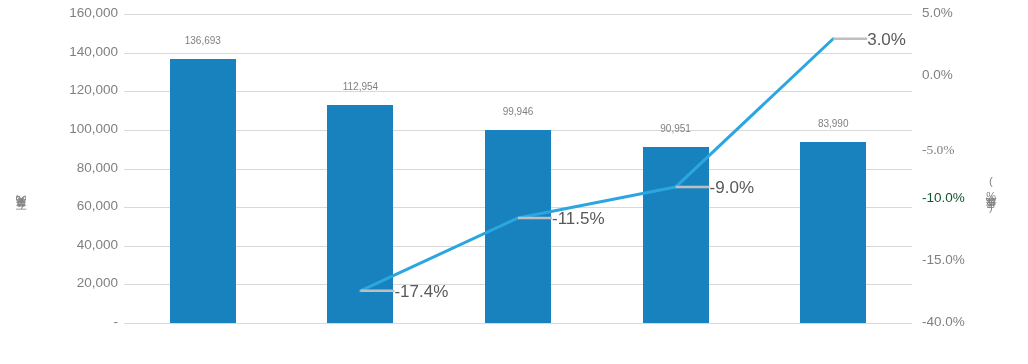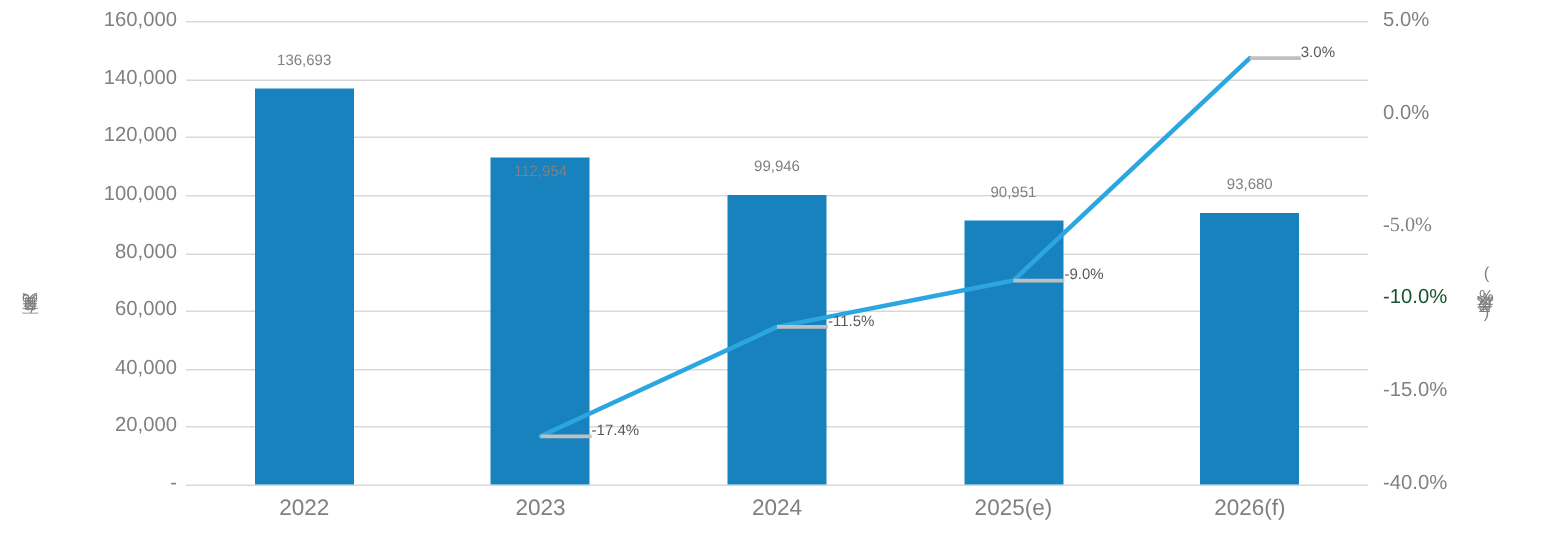--- a/index.html
+++ b/index.html
@@ -105,21 +105,21 @@
     position: absolute;
     left: 0;
     top: 0;
     width: 788px;
     height: 309px;
     overflow: visible;
   }
   .pct-label {
     position: absolute;
     color: #595959;
-    font-size: 10px;
+    font-size: 17px;
     white-space: nowrap;
   }
 
   
   #x-labels {
     position: absolute;
     left: 124px;
     top: 330px;
     width: 788px;
     height: 28px;
@@ -172,44 +172,37 @@
         <div class="gridline" style="top: 154.5px; background: rgb(217, 217, 217);"></div>
         <div class="gridline" style="top: 115.875px; background: rgb(217, 217, 217);"></div>
         <div class="gridline" style="top: 77.25px; background: rgb(217, 217, 217);"></div>
         <div class="gridline" style="top: 38.625px; background: rgb(217, 217, 217);"></div>
         <div class="gridline" style="top: 0px; background: rgb(217, 217, 217);"></div>
       </div>
     <div id="bar-layer">
         <div class="bar" style="left: 45.704px; width: 66.192px; height: 263.988px; background: rgb(24, 130, 190);"></div>
         <div class="bar-label" style="left: 78.8px; top: 21.0116px; color: rgb(128, 128, 128);">136,693</div>
         <div class="bar" style="left: 203.304px; width: 66.192px; height: 218.142px; background: rgb(24, 130, 190);"></div>
-        <div class="bar-label" style="left: 236.4px; top: 66.8576px; color: rgb(128, 128, 128); margin-top: 28px;">112,954</div>
+        <div class="bar-label" style="left: 236.4px; top: 66.8576px; color: rgb(128, 128, 128);">112,954</div>
         <div class="bar" style="left: 360.904px; width: 66.192px; height: 193.021px; background: rgb(24, 130, 190);"></div>
         <div class="bar-label" style="left: 394px; top: 91.9793px; color: rgb(128, 128, 128);">99,946</div>
         <div class="bar" style="left: 518.504px; width: 66.192px; height: 175.649px; background: rgb(24, 130, 190);"></div>
         <div class="bar-label" style="left: 551.6px; top: 109.351px; color: rgb(128, 128, 128);">90,951</div>
         <div class="bar" style="left: 676.104px; width: 66.192px; height: 180.919px; background: rgb(24, 130, 190);"></div>
-        <div class="bar-label" style="left: 709.2px; top: 104.081px; color: rgb(128, 128, 128);">93,680</div>
+        <div class="bar-label" style="left: 709.2px; top: 104.081px; color: rgb(128, 128, 128);">83,990</div>
       </div>
     <svg id="line-layer" viewBox="0 0 788 309" preserveAspectRatio="none">
         <polyline points="236.39999999999998,276.864 394,203.94 551.6,173.04 709.1999999999999,24.71999999999997" fill="none" stroke="#2ba6e0" stroke-width="3" stroke-linecap="round" stroke-linejoin="round"></polyline>
         <line x1="236.39999999999998" y1="276.864" x2="270.4" y2="276.864" stroke="#bfbfbf" stroke-width="2.5"></line>
         <line x1="394" y1="203.94" x2="428" y2="203.94" stroke="#bfbfbf" stroke-width="2.5"></line>
         <line x1="551.6" y1="173.04" x2="585.6" y2="173.04" stroke="#bfbfbf" stroke-width="2.5"></line>
         <line x1="709.1999999999999" y1="24.71999999999997" x2="743.1999999999999" y2="24.71999999999997" stroke="#bfbfbf" stroke-width="2.5"></line>
       </svg>
     <div id="pct-layer">
         <div class="pct-label" style="left: 270.4px; top: 267.864px; color: rgb(89, 89, 89);">-17.4%</div>
         <div class="pct-label" style="left: 428px; top: 194.94px; color: rgb(89, 89, 89);">-11.5%</div>
         <div class="pct-label" style="left: 585.6px; top: 164.04px; color: rgb(89, 89, 89);">-9.0%</div>
         <div class="pct-label" style="left: 743.2px; top: 15.72px; color: rgb(89, 89, 89);">3.0%</div>
       </div>
   </div>
 
-  <div id="x-labels">
-      <div class="cat-label" style="left: 78.8px; color: rgb(128, 128, 128);">2022</div>
-      <div class="cat-label" style="left: 236.4px; color: rgb(128, 128, 128);">2023</div>
-      <div class="cat-label" style="left: 394px; color: rgb(128, 128, 128);">2024</div>
-      <div class="cat-label" style="left: 551.6px; color: rgb(128, 128, 128);">2025(e)</div>
-      <div class="cat-label" style="left: 709.2px; color: rgb(128, 128, 128);">2026(f)</div>
-    </div>
 
 </div>
 
 </body></html>

